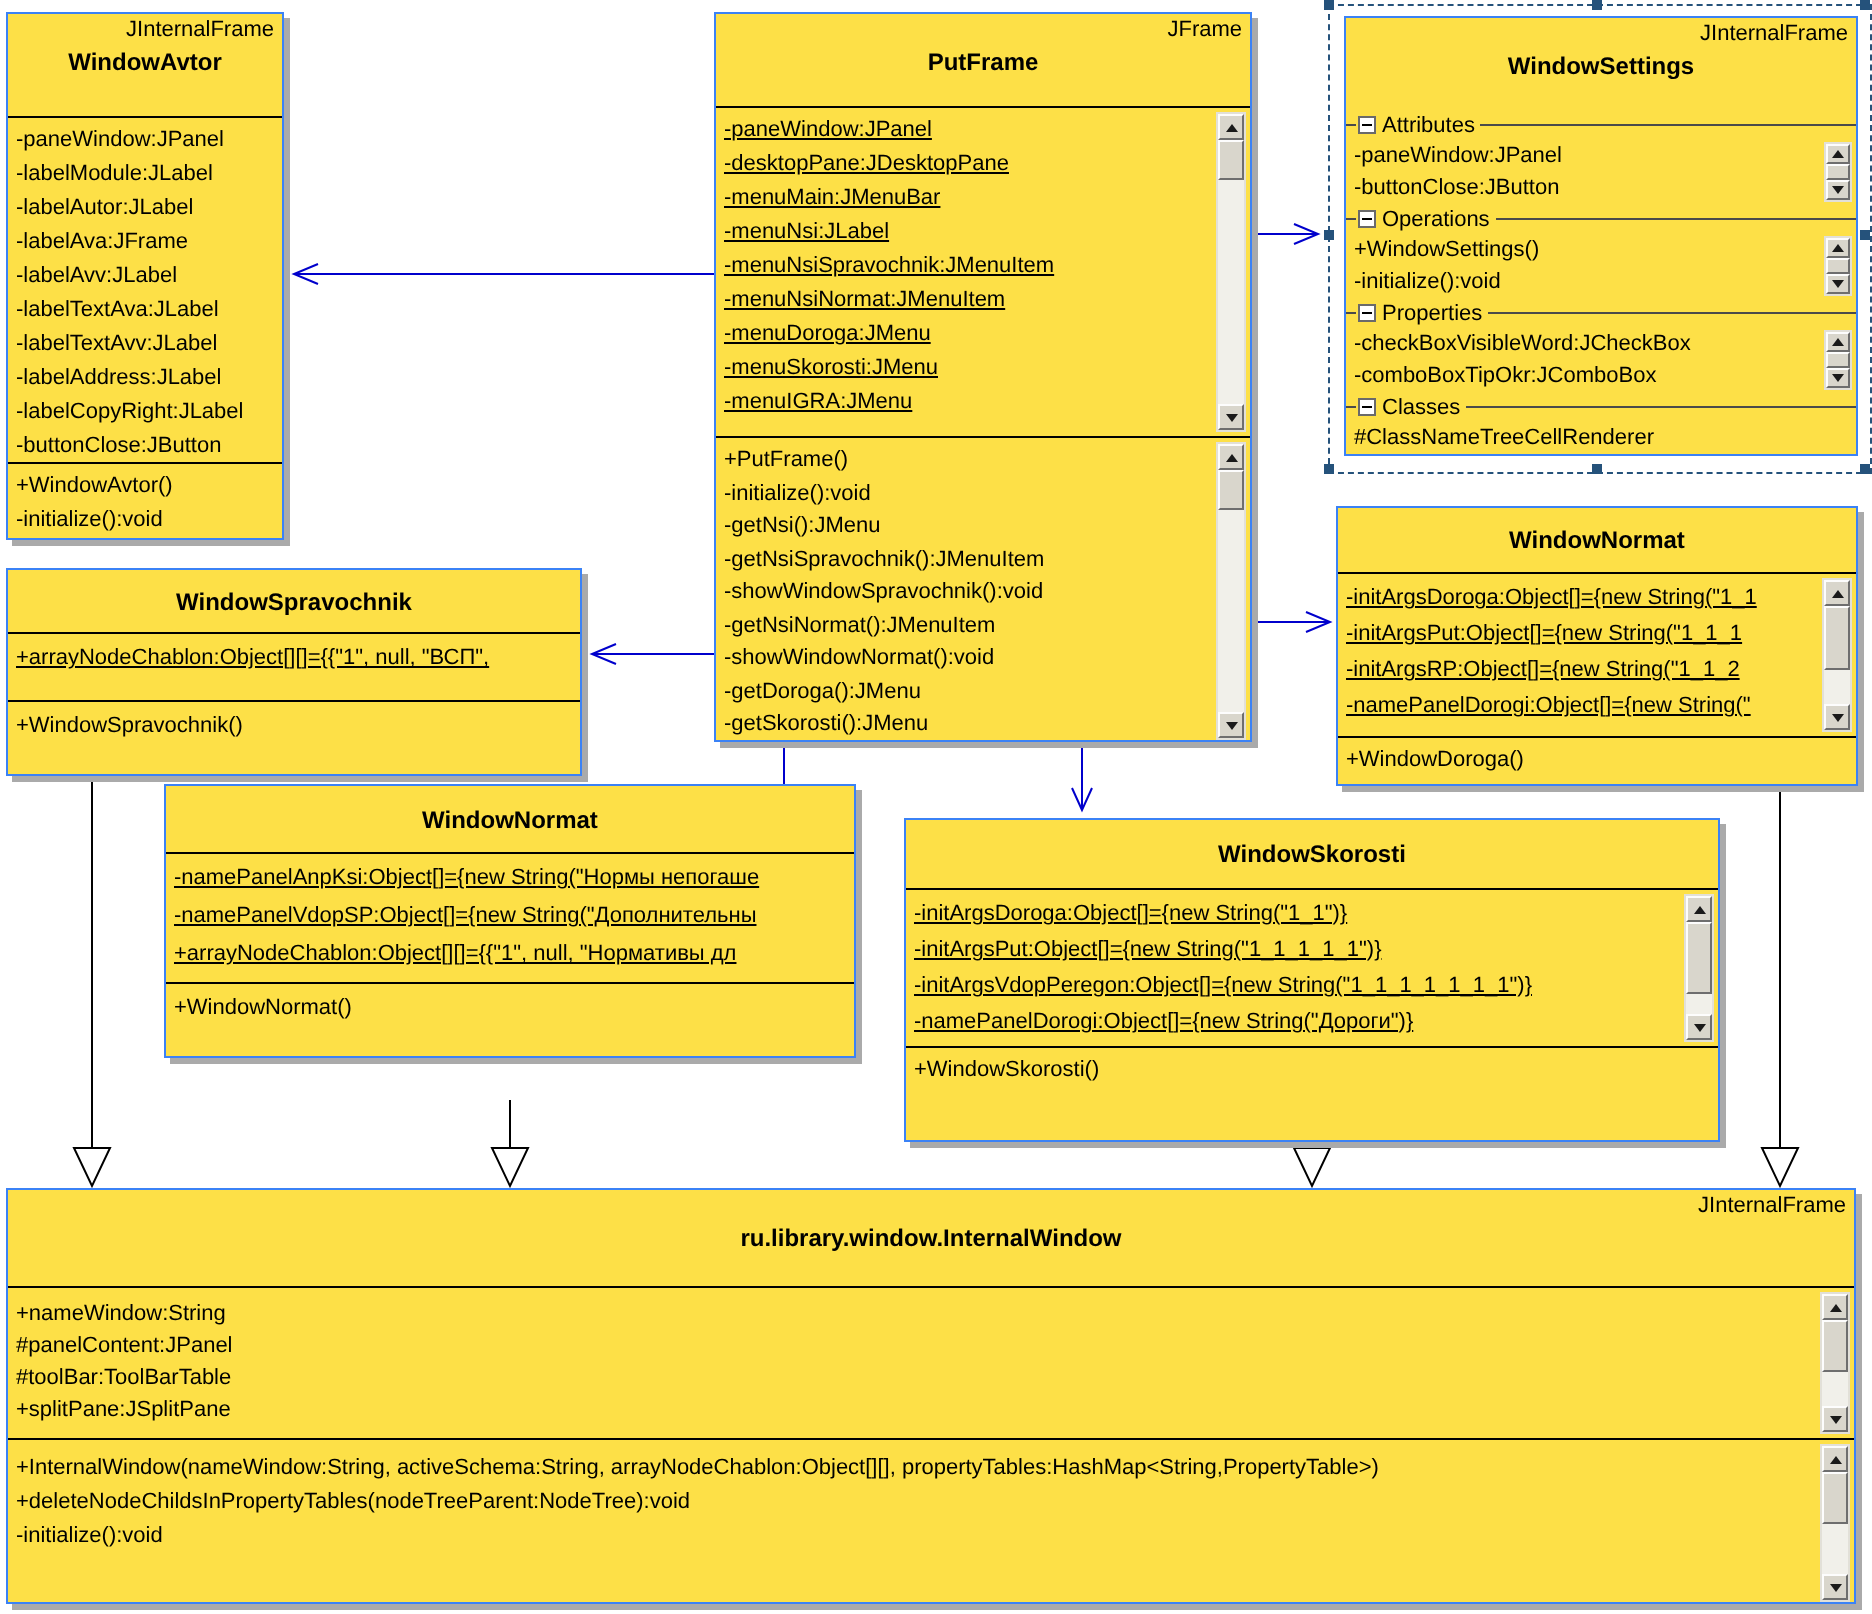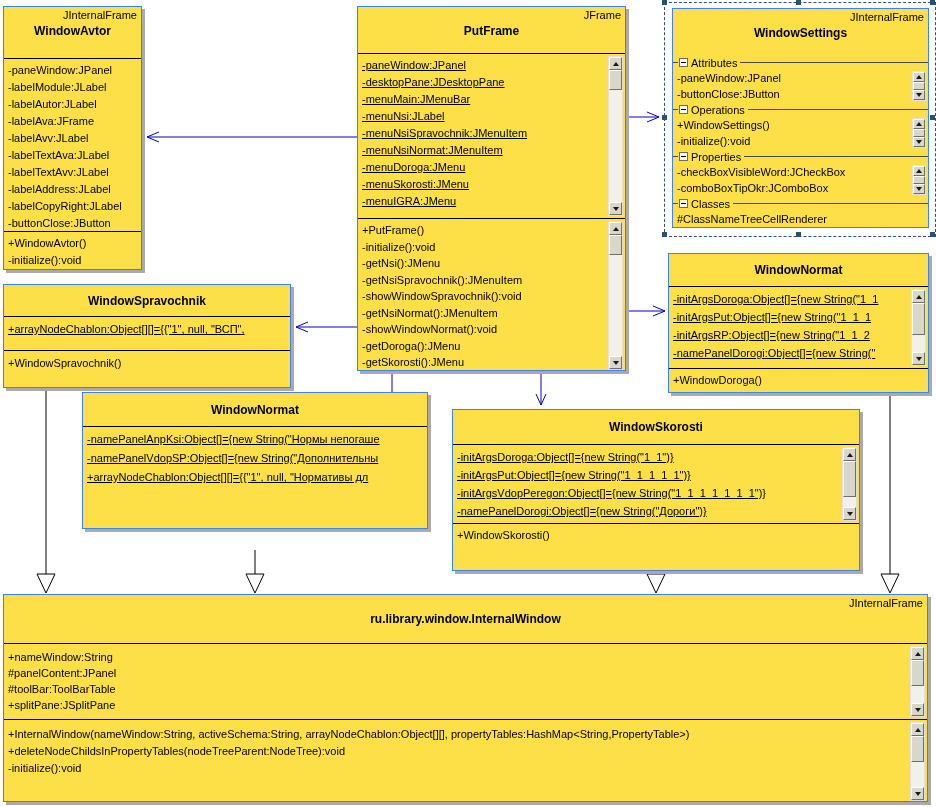--- a/index.html
+++ b/index.html
@@ -325,20 +325,25 @@
     <div class="title center" style="height:33px;">
       <div class="cname">WindowNormat</div>
     </div>
     <div class="comp u" style="height:65px;--lh:19px;">
       <div class="rows">
           <div class="row">-namePanelAnpKsi:Object[]={new String("Нормы непогаше</div>
           <div class="row">-namePanelVdopSP:Object[]={new String("Дополнительны</div>
           <div class="row">+arrayNodeChablon:Object[][]={{"1", null, "Нормативы дл</div>
         </div>
     </div>
+    <div class="comp" style="height:39px;--lh:17px;padding-top:4px;">
+      <div class="rows" style="padding-top:0;">
+          <div class="row">+WindowNormat()</div>
+        </div>
+    </div>
   </div>
 
   <div class="cls" style="left:452px;top:409px;width:408px;height:162px;">
     <div class="title center" style="height:34px;">
       <div class="cname">WindowSkorosti</div>
     </div>
     <div class="comp u has-sb" style="height:79px;--lh:18px;">
       <div class="rows">
           <div class="row">-initArgsDoroga:Object[]={new String("1_1")}</div>
           <div class="row">-initArgsPut:Object[]={new String("1_1_1_1_1")}</div>

